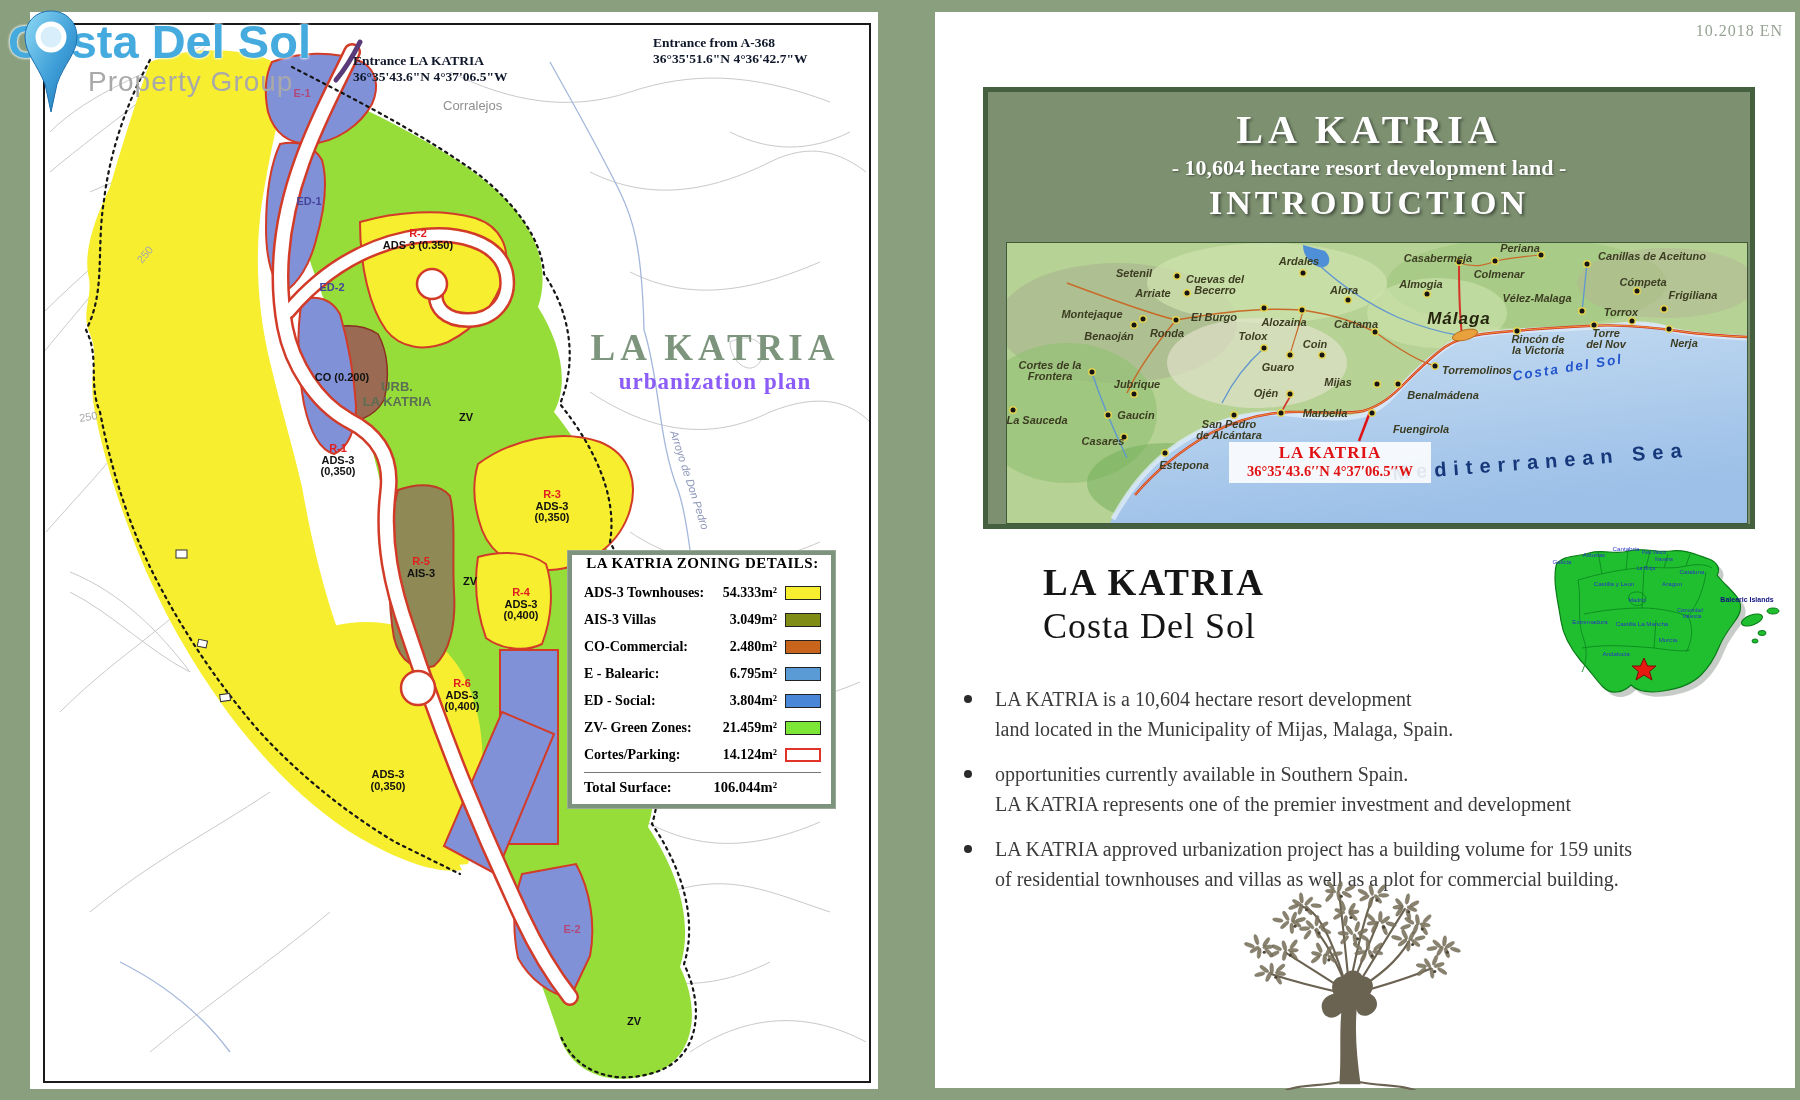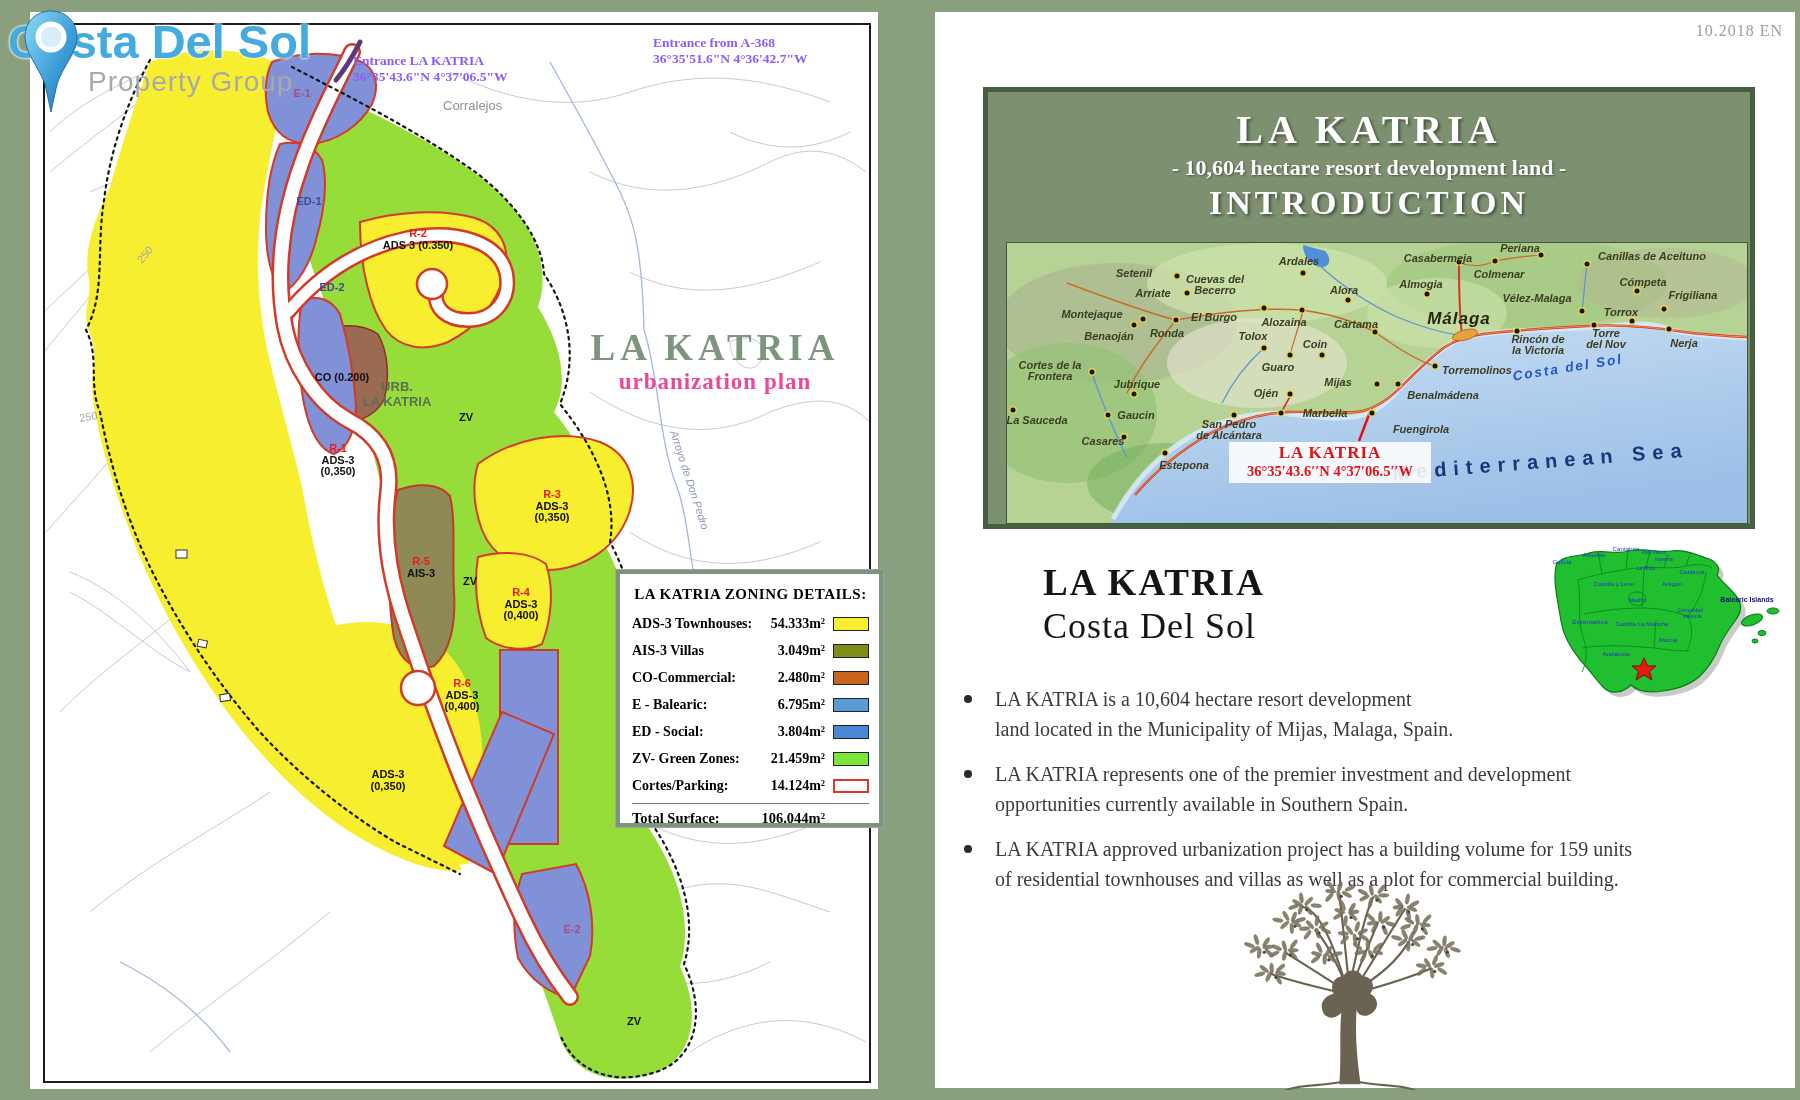--- a/index.html
+++ b/index.html
@@ -9,29 +9,29 @@
   #right-panel{left:935px;top:12px;width:860px;height:1076px;}
   #plan-svg{position:absolute;left:0;top:0;}
   svg text{font-family:"Liberation Sans",sans-serif;}
 
   
   .logo-text1{position:absolute;left:8px;top:14px;font-family:"Liberation Sans",sans-serif;font-size:47px;font-weight:bold;color:#45aadd;z-index:4;text-shadow:0 0 3px #fff,0 0 3px #fff;}
   .logo-text2{position:absolute;left:88px;top:66px;font-family:"Liberation Sans",sans-serif;font-size:28px;color:#a9a9a9;z-index:4;letter-spacing:1px;}
   .logo-pin{position:absolute;left:22px;top:8px;z-index:5;}
 
   
-  .entrance{position:absolute;font-weight:bold;font-size:13.5px;line-height:15.5px;color:#8b5cf6;white-space:nowrap;}
+  .entrance{position:absolute;font-weight:bold;font-size:13.5px;line-height:15.5px;color:#0f172a;white-space:nowrap;}
   #entrance-main{left:323px;top:41px;}
   #entrance-a368{left:623px;top:23px;}
   .plan-title-block{position:absolute;left:520px;top:314px;width:330px;text-align:center;}
   .plan-title{font-size:37px;font-weight:bold;color:#7d947d;letter-spacing:5px;}
-  .plan-subtitle{font-size:23px;font-weight:bold;color:#ec4899;letter-spacing:1px;}
+  .plan-subtitle{font-size:23px;font-weight:bold;color:#8b5cf6;letter-spacing:1px;}
 
   
-  .ztable{position:absolute;left:538px;top:558px;width:267px;height:257px;background:#fff;border:4px solid #7e937e;outline:1px solid #9aa89a;box-sizing:border-box;padding:12px 10px 4px 12px;z-index:3;margin-left:48px;}
+  .ztable{position:absolute;left:538px;top:539px;width:267px;height:257px;background:#fff;border:4px solid #7e937e;outline:1px solid #9aa89a;box-sizing:border-box;padding:0 10px 4px 12px;z-index:3;}
   .ztitle{font-size:15px;font-weight:bold;text-align:center;margin-bottom:7px;letter-spacing:.5px;}
   .zrow{display:flex;align-items:center;height:27px;font-size:14px;font-weight:bold;}
   .zlabel{flex:1;}
   .zvalue{width:64px;text-align:right;}
   .zswatch{width:36px;height:14px;margin-left:8px;border:1px solid #222;box-sizing:border-box;}
   .ztotal{display:flex;border-top:1.5px solid #777;margin-top:4px;padding-top:6px;font-weight:bold;font-size:14.5px;}
   .ztotal .zlabel{flex:1;}
   .ztotal .zvalue{width:64px;text-align:right;margin-right:44px;}
 
   
@@ -442,22 +442,22 @@
           <text x="207" y="78" text-anchor="middle" font-size="7" fill="#10107e" font-weight="700">Balearic Islands</text>
         </g>
     </svg>
 
     <ul class="bullets" id="bullets">
         <li>
           <div>LA KATRIA is a 10,604 hectare resort development</div>
           <div>land located in the Municipality of Mijas, Malaga, Spain.</div>
         </li>
         <li>
+          <div>opportunities currently available in Southern Spain.</div>
           <div>LA KATRIA represents one of the premier investment and development</div>
-          <div>opportunities currently available in Southern Spain.</div>
         </li>
         <li>
           <div>LA KATRIA approved urbanization project has a building volume for 159 units</div>
           <div>of residential townhouses and villas as well as a plot for commercial building.</div>
         </li>
       </ul>
 
     <svg class="tree" width="232" height="212" viewBox="0 0 240 220">
       <g stroke="#6b6352" stroke-width="2.2" fill="none" stroke-linecap="round">
         <path d="M 118,118 Q 90,100 55,78"></path>

